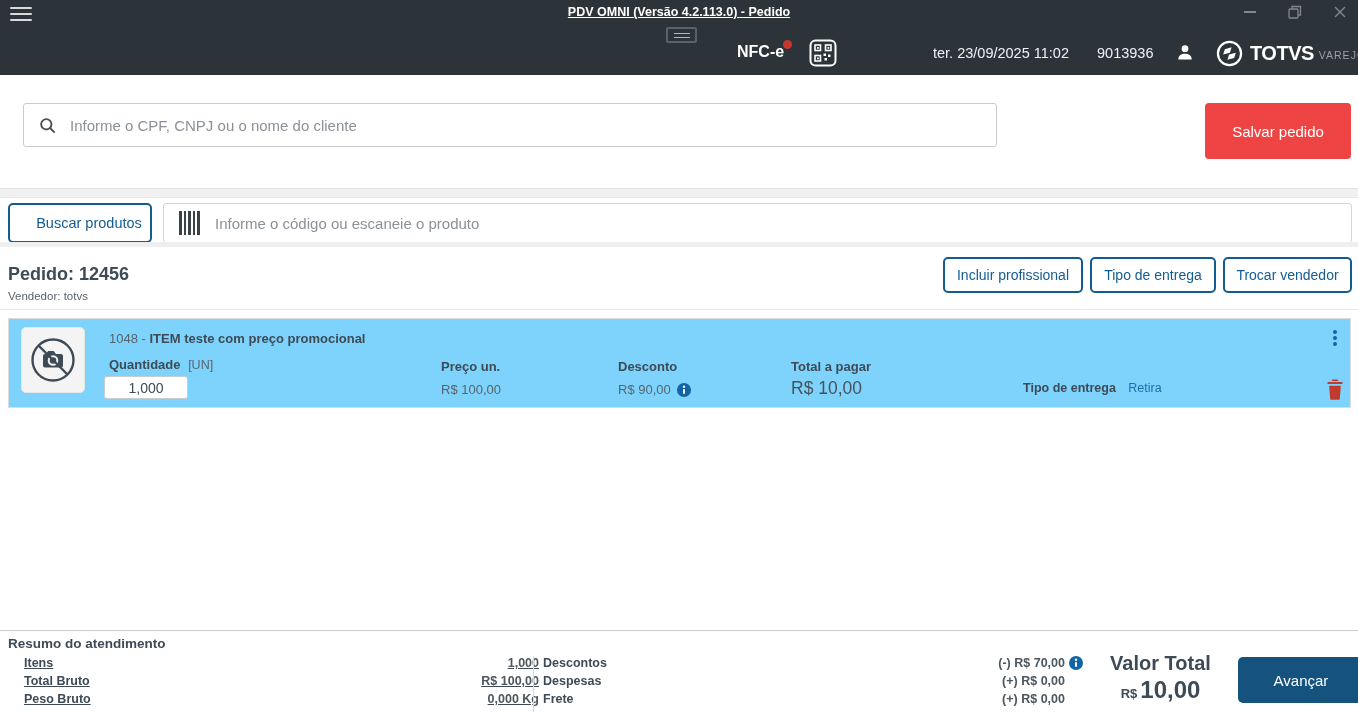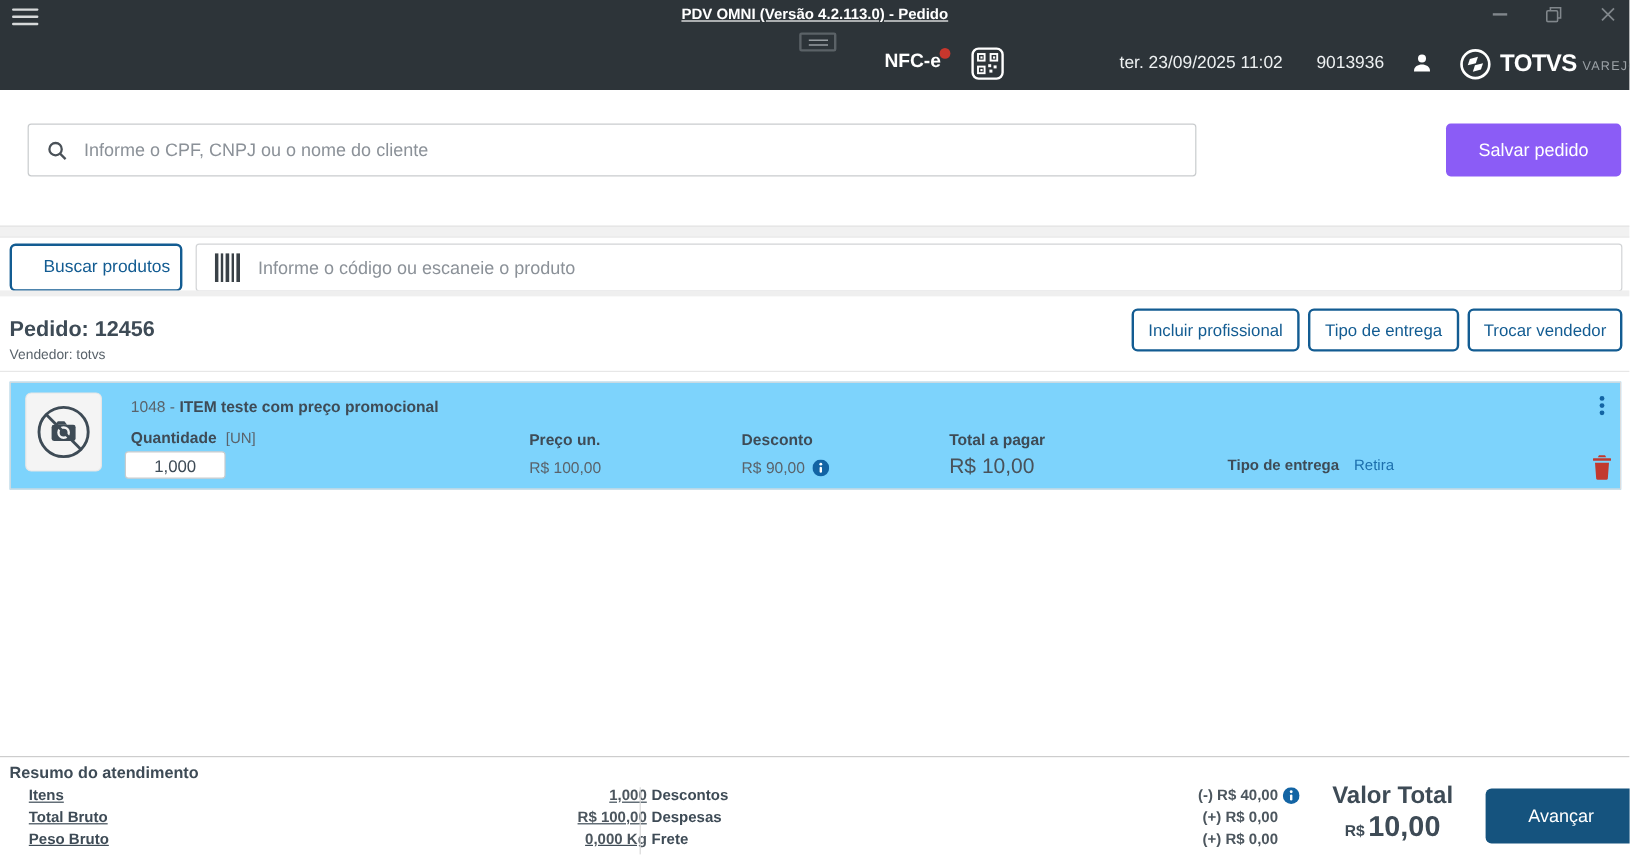--- a/index.html
+++ b/index.html
@@ -39,22 +39,22 @@
   .client-input-box { position:absolute; left:23px; top:28px; width:974px; height:44px;
     border:1px solid #c9ccce; border-radius:3px; display:flex; align-items:center; padding:0 14px; gap:13px; background:#fff; }
   .client-input-box input, .barcode-box input {
     flex:1; border:none; outline:none; font-size:15px; color:#3e4b56; background:transparent;
     font-family:"Liberation Sans", sans-serif; }
   .client-input-box input::placeholder, .barcode-box input::placeholder { color:#8b9198; }
   .btn { display:flex; align-items:center; justify-content:center; cursor:pointer;
     font-family:"Liberation Sans", sans-serif; border-radius:4px; font-size:15px; }
   .btn-cancel { position:absolute; left:1013px; top:28px; width:179px; height:44px;
     background:#fff; border:1px solid #b5453c; color:#b5453c; }
-  .btn-save { position:absolute; left:1205px; top:28px; width:146px; height:44px;
-    background:#8b5cf6; border:none; color:#fff; }
+  .btn-save { position:absolute; left:1205px; top:28px; width:146px; height:56px;
+    background:#ef4444; border:none; color:#fff; }
 
   .band-a { position:absolute; left:0; top:188px; width:1358px; height:10px;
     background:#f1f1f1; border-top:1px solid #e3e3e3; border-bottom:1px solid #e8e8e8; }
   .band-b { position:absolute; left:0; top:242px; width:1358px; height:5px; background:#efefef; }
   .order-divider { position:absolute; left:0; top:309px; width:1358px; height:1px; background:#e7e7e7; }
 
   
   .btn-outline { background:#fff; border:2px solid #135c92; color:#135c92; border-radius:5px; }
   .btn-buscar { position:absolute; left:8px; top:203px; width:144px; height:40px; font-size:14.5px;padding-left:18px; }
   .barcode-box { position:absolute; left:163px; top:203px; width:1189px; height:40px;
@@ -313,21 +313,21 @@
       <span class="s-val">0,000 Kg</span>
     </div>
   </div>
 
   <div class="sum-div"></div>
 
   <div class="sum-col sum-right">
     <div class="sum-row">
       <span class="s-lbl">Descontos</span>
       <span class="s-val">
-        <span>(-) R$ 40,00</span>
+        <span>(-) R$ 70,00</span>
         <span class="info-icon">
           <svg width="14" height="14" viewBox="0 0 14 14">
             <circle cx="7" cy="7" r="7" fill="#1364a4"></circle>
             <circle cx="7" cy="3.8" r="1.2" fill="#fff"></circle>
             <rect x="6" y="6" width="2" height="5" rx="1" fill="#fff"></rect>
           </svg>
         </span>
       </span>
     </div>
     <div class="sum-row">

